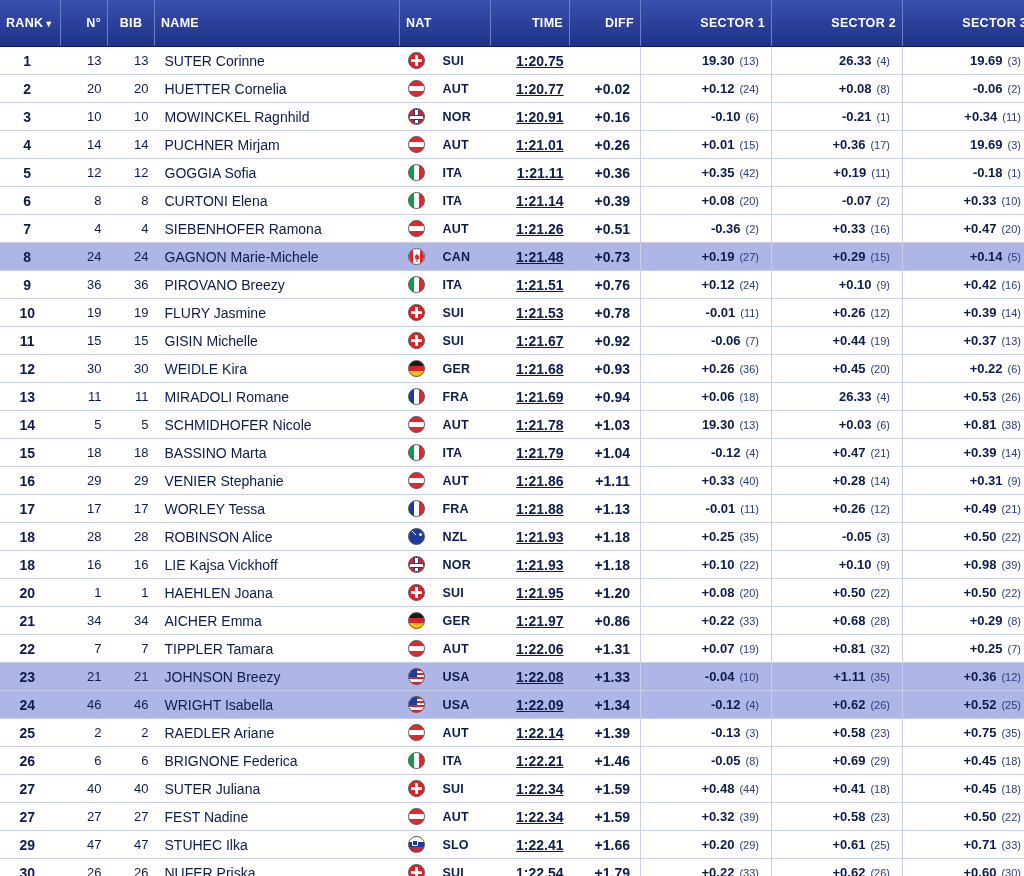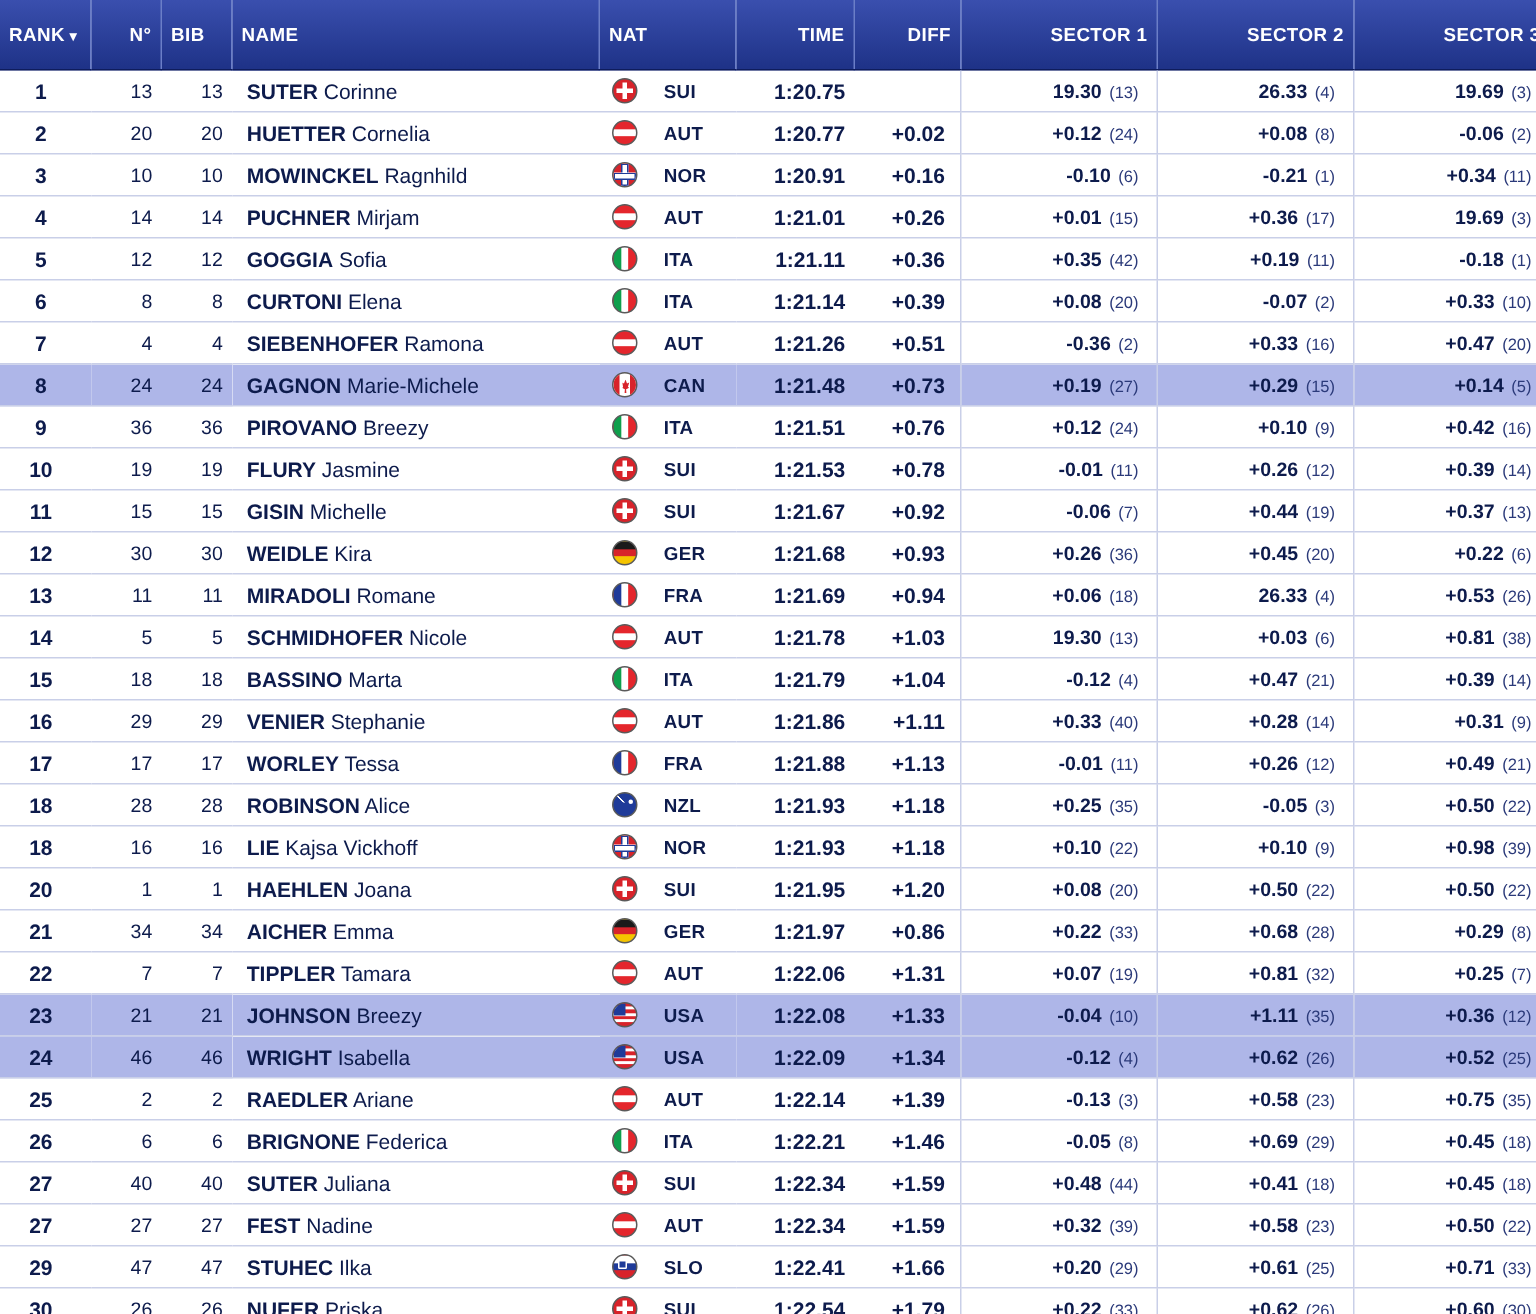--- a/index.html
+++ b/index.html
@@ -29,21 +29,21 @@
     font-weight: bold;
     letter-spacing: 0.3px;
     height: 22px;
     padding: 12px 6px;
     white-space: nowrap;
     border-right: 1px solid #6b7ec7;
     border-bottom: 1px solid #0e1c5c;
   }
   th.c-rank { width: 48px; text-align: left; padding-left: 8px; }
   th.c-no   { width: 34px; text-align: right; }
-  th.c-bib  { width: 34px; text-align: left; }
+  th.c-bib  { width: 34px; text-align: center; }
   th.c-name { width: 232px; text-align: left; padding-left: 10px; }
   th.c-nat  { width: 78px; text-align: left; padding-left: 10px; }
   th.c-time { width: 66px; text-align: right; }
   th.c-diff { width: 58px; text-align: right; padding-right: 10px; }
   th.c-sec  { width: 118px; text-align: right; padding-right: 12px; }
 
   td {
     height: 27px;
     padding: 0 6px;
     border-bottom: 1px solid #c9cfe8;
@@ -64,21 +64,21 @@
     text-align: right;
     font-size: 13px;
     width: 34px;
   }
   td.name {
     text-align: left;
     padding-left: 10px;
     font-size: 14px;
     overflow: hidden;
   }
-  td.name .surname { font-weight: bold; }
+  td.name .surname { font-weight: normal; }
   td.name .given { font-weight: normal; margin-top: 20px; }
   td.nat {
     padding-left: 8px;
   }
   .nat-inner {
     display: flex;
     align-items: center;
     gap: 18px;
   }
   .flag {
@@ -93,20 +93,21 @@
   }
   .nat-code {
     font-size: 12.5px;
     font-weight: bold;
     letter-spacing: 0.2px;
   }
   td.time {
     text-align: right;
     font-weight: bold;
     font-size: 14px;
+    text-decoration: underline;
   }
   td.diff {
     text-align: right;
     font-weight: bold;
     font-size: 14px;
     padding-right: 10px;
     border-right: 1px solid #c9cfe8;
   }
   td.sector {
     text-align: right;

